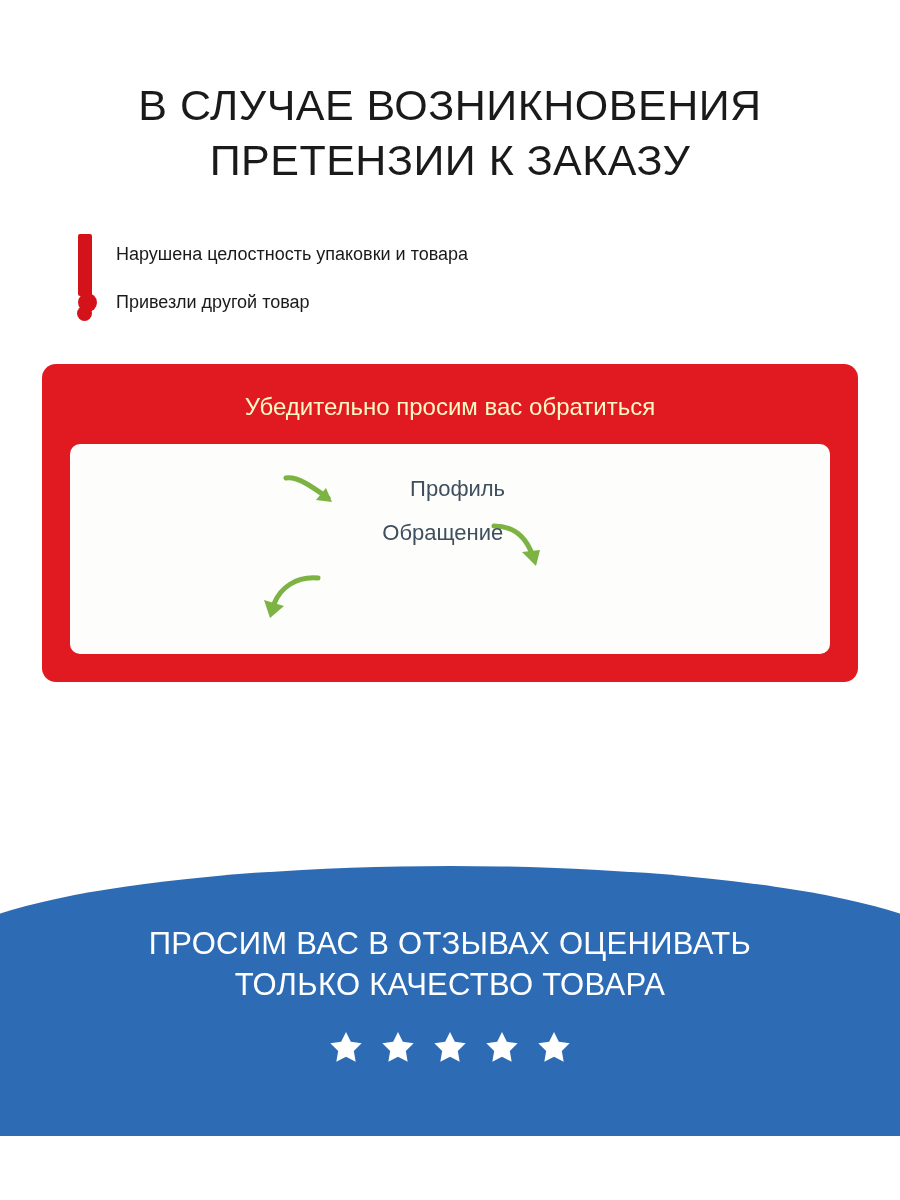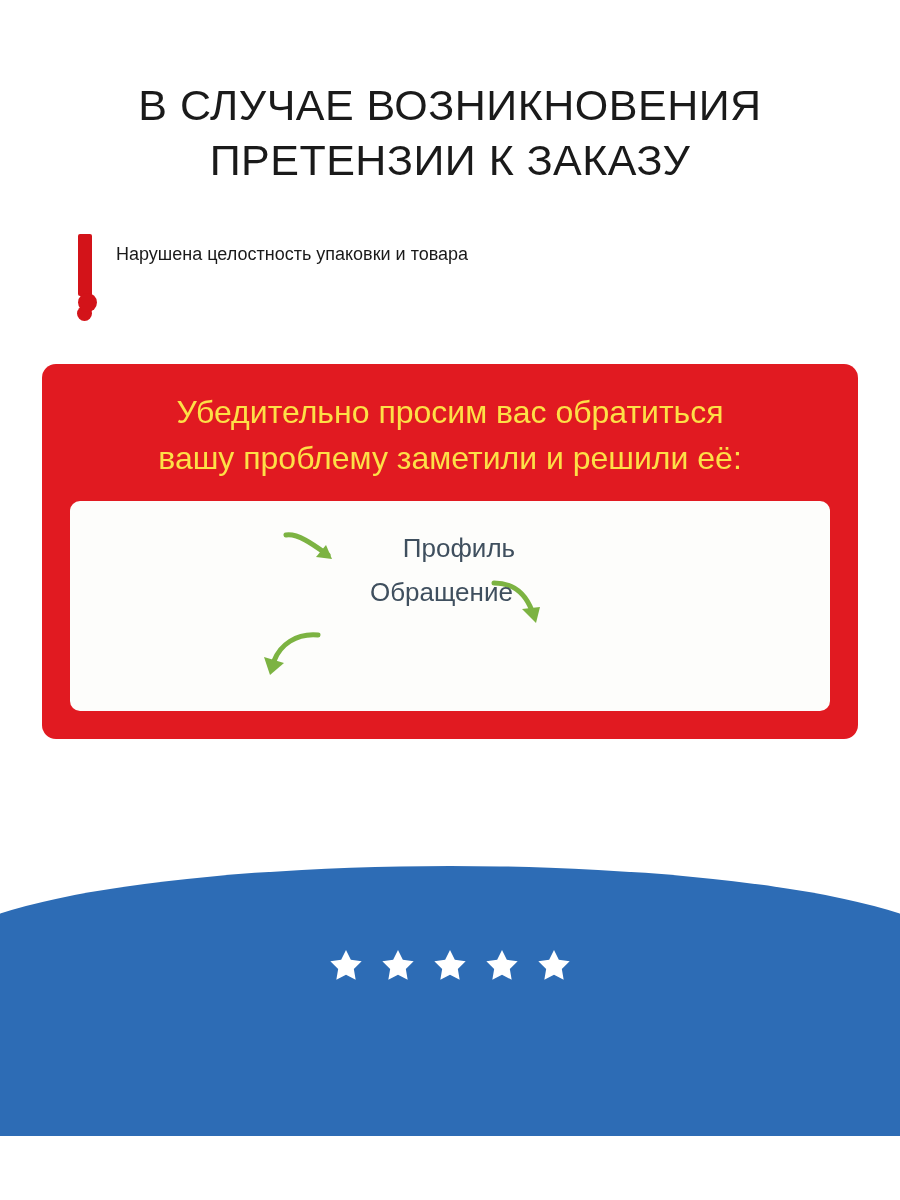--- a/index.html
+++ b/index.html
@@ -81,38 +81,38 @@
 
   
   .red-panel {
     margin: 38px 42px 0 42px;
     background: #e11a21;
     border-radius: 14px;
     padding: 26px 28px 28px 28px;
   }
   .red-panel-text {
     text-align: center;
-    color: #fde047;
-    font-size: 32px;
+    color: #fef9c3;
+    font-size: 24px;
     font-weight: 400;
     line-height: 1.42;
   }
   .red-panel-text .line { display: block; }
 
   .white-card {
     margin-top: 20px;
     background: #fdfdfb;
     border-radius: 10px;
     height: 210px;
     position: relative;
   }
   .step {
     position: absolute;
     color: #3f4f5e;
-    font-size: 26px;
+    font-size: 22px;
     font-weight: 400;
     white-space: nowrap;
   }
   .step-1 { top: 32px;  left: 50%; transform: translateX(-42%); }
   .step-2 { top: 76px;  left: 50%; transform: translateX(-56%); }
   .step-3 { top: 144px; left: 50%; transform: translateX(-50%); }
 
   .arrow-svg { position: absolute; overflow: visible; }
   .a1 { top: 28px; left: 212px; }
   .a2 { top: 76px; left: 420px; }
@@ -172,27 +172,27 @@
     <div class="excl-mark">
       <div class="excl-bar"></div>
       <div class="excl-dot"></div>
     </div>
 
     <div class="bullet-row">
       <span class="bullet-text">Нарушена целостность упаковки и товара</span>
     </div>
     <div class="bullet-row" style="position:relative;">
       <span class="dot-bullet" style="left:0;"></span>
+      <span class="bullet-text">Привезли другой товар</span>
     </div>
   </div>
 
   <div class="red-panel">
     <div class="red-panel-text">
       <span class="line">Убедительно просим вас обратиться</span>
-      <span class="line">вашу проблему заметили и решили её:</span>
     </div>
 
     <div class="white-card">
 
       <svg class="arrow-svg a1" width="60" height="46" viewBox="0 0 60 46">
         <path d="M4 6 C 16 4, 32 16, 46 26" stroke="#7cb342" stroke-width="5" fill="none" stroke-linecap="round"></path>
         <path d="M34 28 L50 30 L44 16 Z" fill="#7cb342"></path>
       </svg>
       <svg class="arrow-svg a2" width="70" height="60" viewBox="0 0 70 60">
         <path d="M4 6 C 24 6, 36 18, 42 34" stroke="#7cb342" stroke-width="5" fill="none" stroke-linecap="round"></path>
@@ -204,20 +204,24 @@
       </svg>
 
       <span class="step step-1">Профиль</span>
       <span class="step step-2">Обращение</span>
     </div>
   </div>
 
   <div class="blue-wrap">
     <div class="blue-band"></div>
     <div class="blue-inner">
+      <div class="blue-text">
+        <span class="line">ПРОСИМ ВАС В ОТЗЫВАХ ОЦЕНИВАТЬ</span>
+        <span class="line">ТОЛЬКО КАЧЕСТВО ТОВАРА</span>
+      </div>
       <div class="stars">
         <svg class="star" width="40" height="40" viewBox="0 0 24 24">
             <path fill="#ffffff" d="M12 2.4l2.9 5.9 6.5.9-4.7 4.6 1.1 6.5-5.8-3.1-5.8 3.1 1.1-6.5L2.6 9.2l6.5-.9z"></path>
           </svg>
         <svg class="star" width="40" height="40" viewBox="0 0 24 24">
             <path fill="#ffffff" d="M12 2.4l2.9 5.9 6.5.9-4.7 4.6 1.1 6.5-5.8-3.1-5.8 3.1 1.1-6.5L2.6 9.2l6.5-.9z"></path>
           </svg>
         <svg class="star" width="40" height="40" viewBox="0 0 24 24">
             <path fill="#ffffff" d="M12 2.4l2.9 5.9 6.5.9-4.7 4.6 1.1 6.5-5.8-3.1-5.8 3.1 1.1-6.5L2.6 9.2l6.5-.9z"></path>
           </svg>

